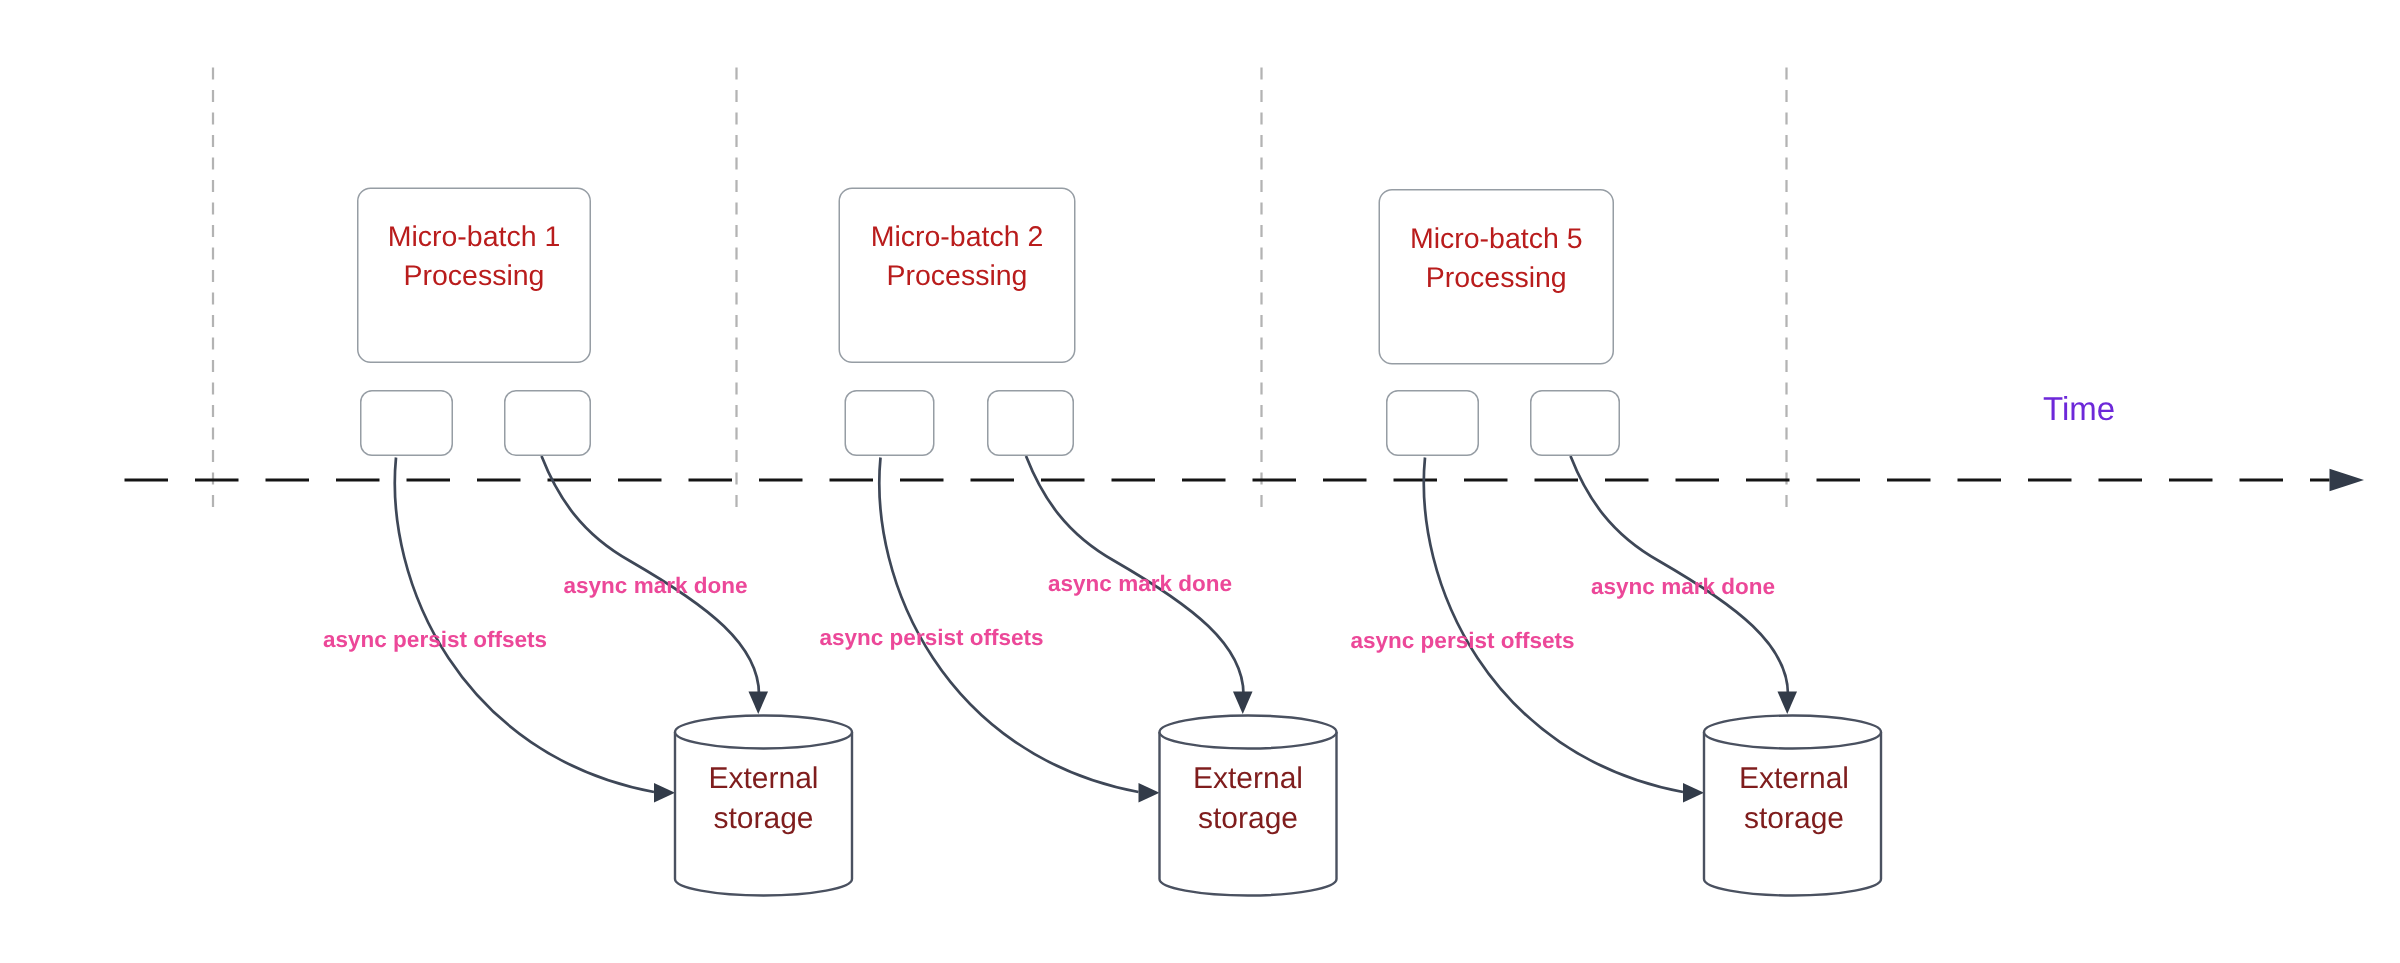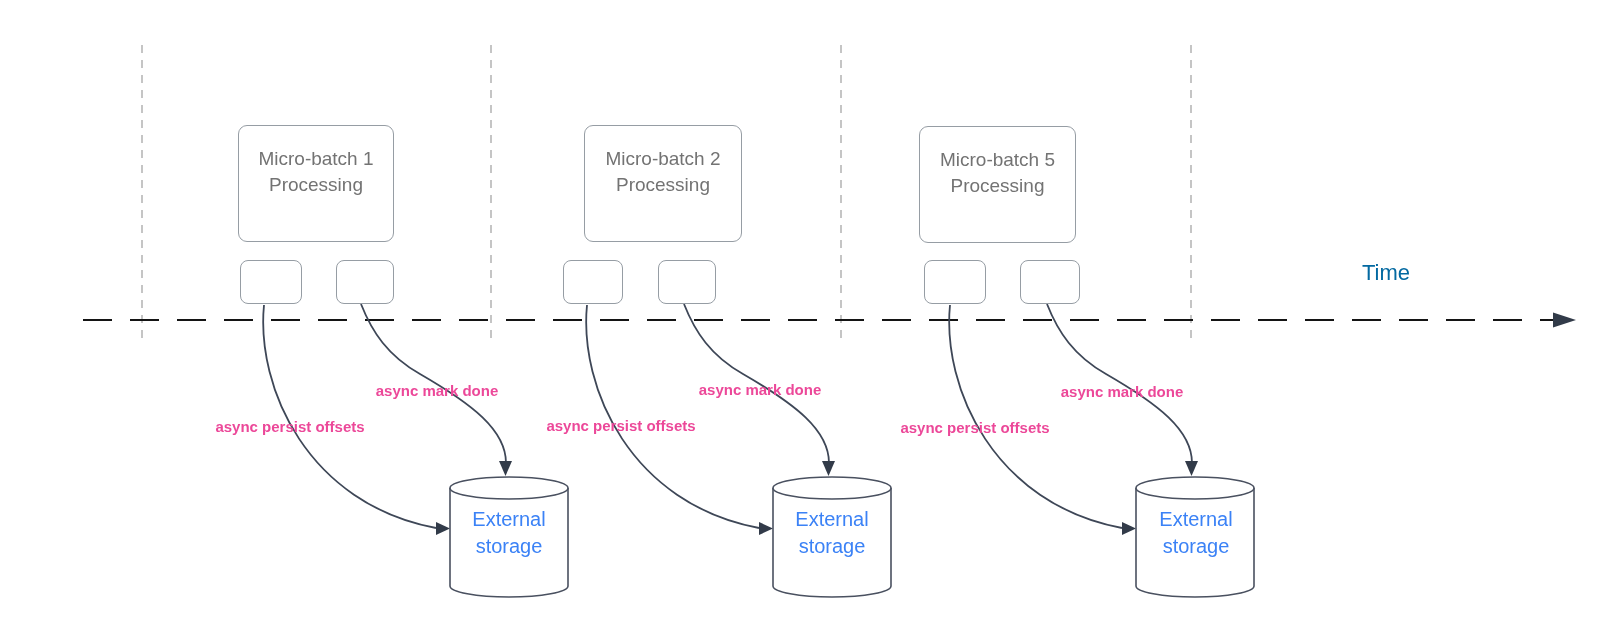--- a/index.html
+++ b/index.html
@@ -12,45 +12,45 @@
   }
   .layer{position:absolute;left:0;top:0;width:1600px;height:642px;}
   .batch-box{
     position:absolute;
     box-sizing:border-box;
     border:1.5px solid #969da4;
     border-radius:9px;
     background:#ffffff;
     display:flex;align-items:center;justify-content:center;
     padding-bottom:24px;
-    font-size:19px;line-height:26px;color:#737373;
+    font-size:19px;line-height:26px;color:#b91c1c;
     text-align:center;white-space:pre-line;
   }
   .mini-box{
     position:absolute;
     box-sizing:border-box;
     border:1.5px solid #969da4;
     border-radius:8px;
     background:#ffffff;
   }
   .async-label{
     position:absolute;
     transform:translateX(-50%);
     font-size:15px;font-weight:bold;color:#ec4899;
     white-space:nowrap;line-height:19px;
   }
   .storage-label{
     position:absolute;
     width:118px;
-    font-size:20px;line-height:27px;color:#3b82f6;
+    font-size:20px;line-height:27px;color:#7f1d1d;
     text-align:center;white-space:pre-line;
   }
   .time-label{
     position:absolute;
-    font-size:22px;color:#0369a1;line-height:24px;
+    font-size:22px;color:#6d28d9;line-height:24px;
   }
   svg .curve{fill:none;stroke:#3e4757;stroke-width:1.8;}
   svg .guide{stroke:#b3b3b3;stroke-width:1.5;stroke-dasharray:8 7;}
   svg .timeline{stroke:#141414;stroke-width:2;stroke-dasharray:29 18;}
   svg .cyl{fill:#ffffff;stroke:#4a5160;stroke-width:1.6;}
   svg .head{fill:#323b49;stroke:none;}
 </style>
 </head>
 <body>
 
@@ -87,21 +87,21 @@
 
   <div class="batch-box" style="left:238px;top:125px;width:156px;height:117px;">Micro-batch 1
 Processing</div>
   <div class="mini-box" style="left:240px;top:260px;width:62px;height:44px;"></div>
   <div class="mini-box" style="left:336px;top:260px;width:58px;height:44px;"></div>
   <div class="async-label" style="left:290px;top:417px;">async persist offsets</div>
   <div class="async-label" style="left:437px;top:381px;">async mark done</div>
   <div class="storage-label" style="left:450px;top:506px;">External
 storage</div>
 
-  <div class="batch-box" style="left:584px;top:125px;width:158px;height:117px;">Micro-batch 2
+  <div class="batch-box" style="left:559px;top:125px;width:158px;height:117px;">Micro-batch 2
 Processing</div>
   <div class="mini-box" style="left:563px;top:260px;width:60px;height:44px;"></div>
   <div class="mini-box" style="left:658px;top:260px;width:58px;height:44px;"></div>
   <div class="async-label" style="left:621px;top:416px;">async persist offsets</div>
   <div class="async-label" style="left:760px;top:380px;">async mark done</div>
   <div class="storage-label" style="left:773px;top:506px;">External
 storage</div>
 
   <div class="batch-box" style="left:919px;top:126px;width:157px;height:117px;">Micro-batch 5
 Processing</div>

